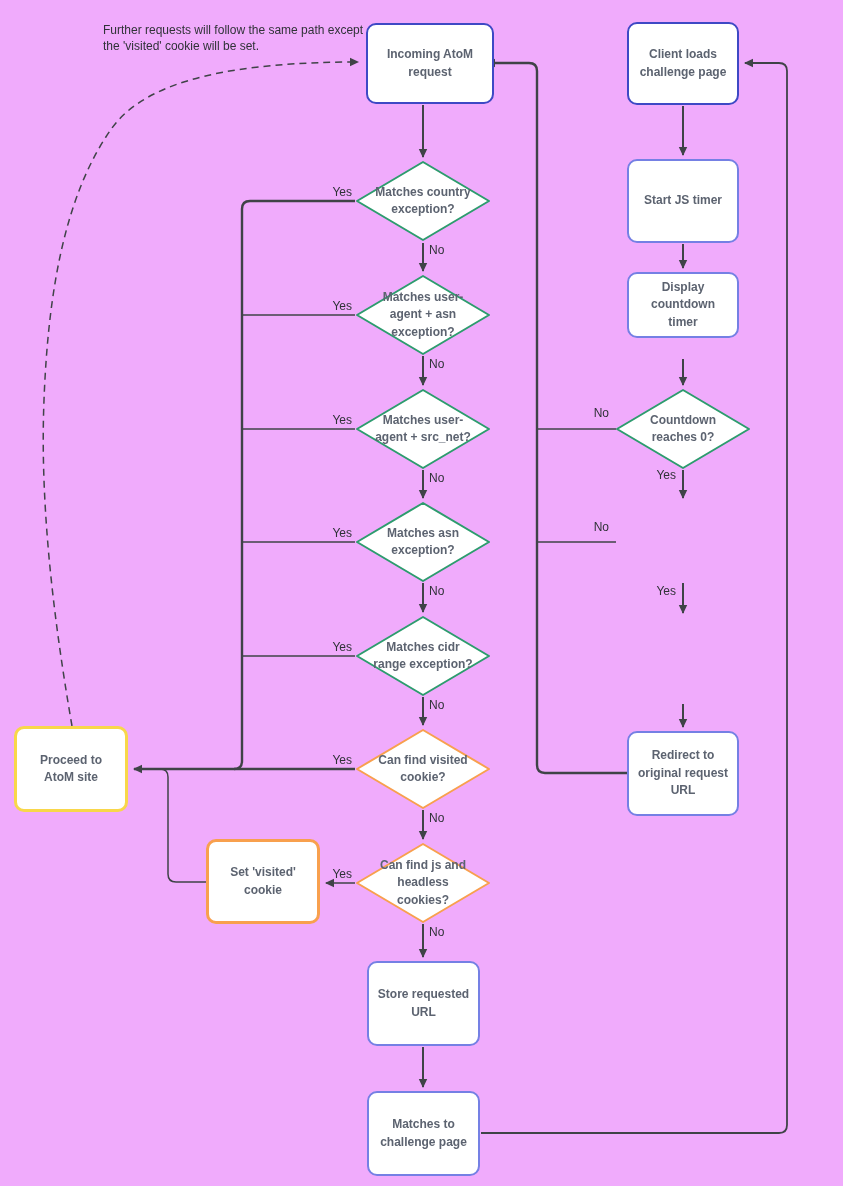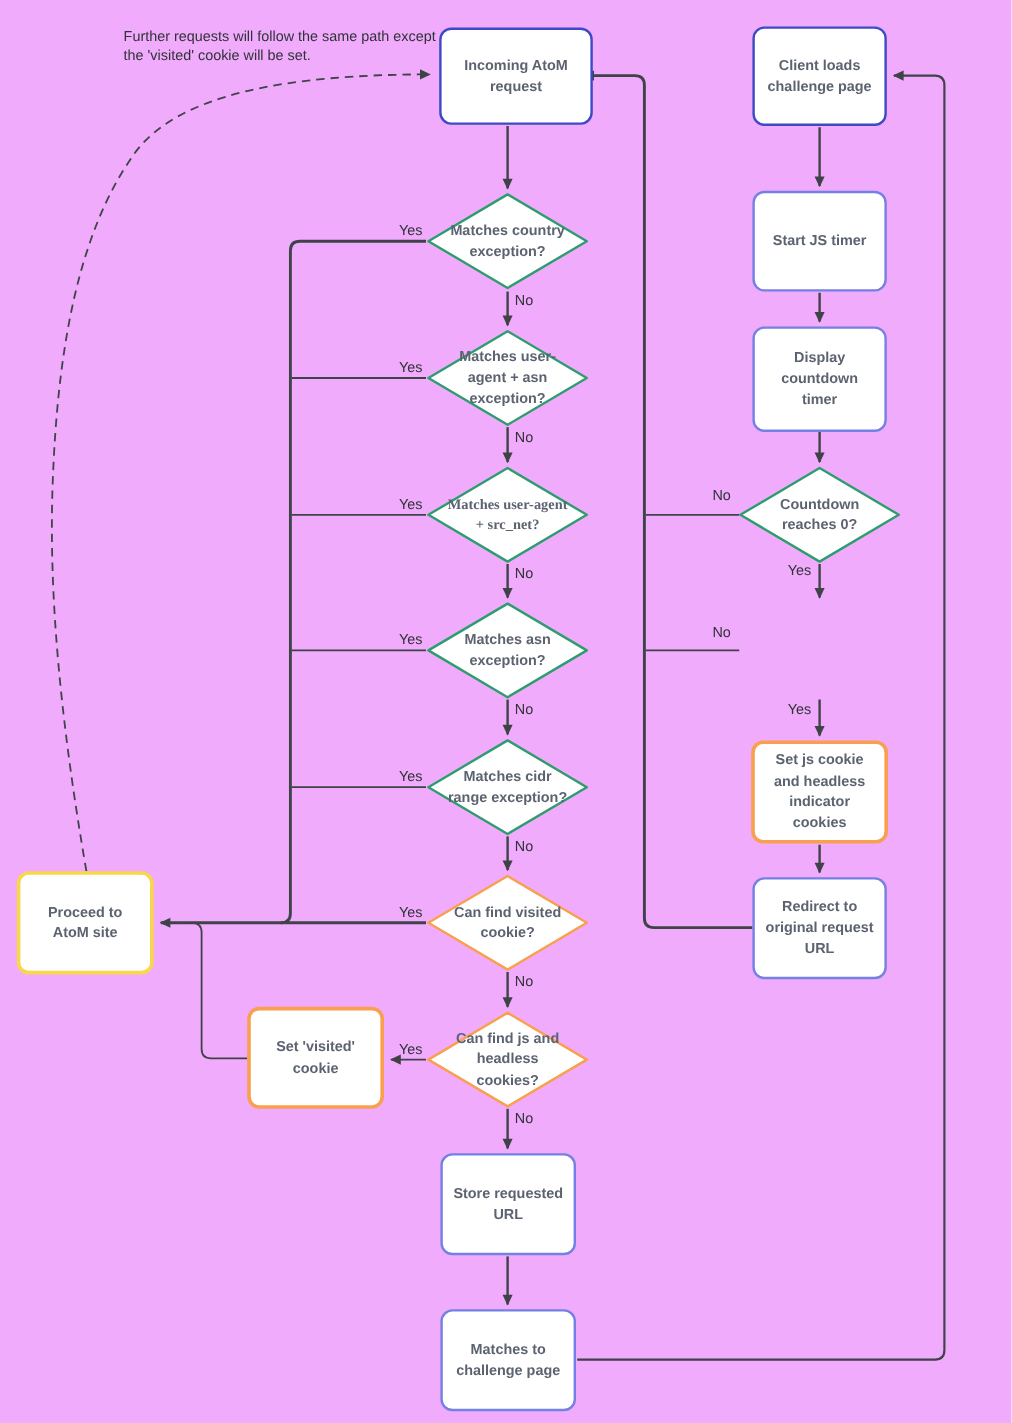--- a/index.html
+++ b/index.html
@@ -35,30 +35,30 @@
   .yes{width:30px;text-align:right;}
   .no{width:30px;text-align:left;}
   .yes-r,.no-r{width:26px;text-align:right;}
 
   .note{position:absolute;left:103px;top:22px;width:262px;font-size:12px;line-height:16px;color:#2f3237;}
 
   
   #n-incoming{left:366px;top:23px;width:128px;height:81px;}
   #n-client{left:627px;top:22px;width:112px;height:83px;}
   #n-startjs{left:627px;top:159px;width:112px;height:84px;}
-  #n-display{left:627px;top:272px;width:112px;height:88px;justify-content:center;}
+  #n-display{left:627px;top:272px;width:112px;height:66px;justify-content:center;}
   #n-setjs{left:626px;top:617px;width:114px;height:86px;}
   #n-redirect{left:627px;top:731px;width:112px;height:85px;}
   #n-store{left:367px;top:961px;width:113px;height:85px;}
   #n-forward{left:367px;top:1091px;width:113px;height:85px;}
   #n-proceed{left:14px;top:726px;width:114px;height:86px;}
   #n-setvisited{left:206px;top:839px;width:114px;height:85px;}
   #d-country{left:355px;top:160px;}
   #d-uaasn{left:355px;top:274px;}
-  #d-uasrc{left:355px;top:388px;font-family:Liberation Serif, serif;}
+  #d-uasrc{left:355px;top:388px;}
   #d-asn{left:355px;top:501px;}
   #d-cidr{left:355px;top:615px;}
   #d-visited{left:355px;top:728px;}
   #d-jsh{left:355px;top:842px;}
   #d-countdown{left:615px;top:388px;}
   #d-jspresent{left:615px;top:501px;}
 </style>
 </head>
 <body>
 
@@ -113,23 +113,20 @@
     </div>
   <div class="node rect dark" id="n-client">
       <span>Client loads challenge page</span>
     </div>
   <div class="node rect" id="n-startjs">
       <span>Start JS timer</span>
     </div>
   <div class="node rect" id="n-display">
       <span>Display countdown timer</span>
     </div>
-  <div class="node rect orange" id="n-setjs">
-      <span>Set js cookie and headless indicator cookies</span>
-    </div>
   <div class="node rect" id="n-redirect">
       <span>Redirect to original request URL</span>
     </div>
   <div class="node rect" id="n-store">
       <span>Store requested URL</span>
     </div>
   <div class="node rect" id="n-forward">
       <span>Matches to challenge page</span>
     </div>
   <div class="node rect yellow" id="n-proceed">

